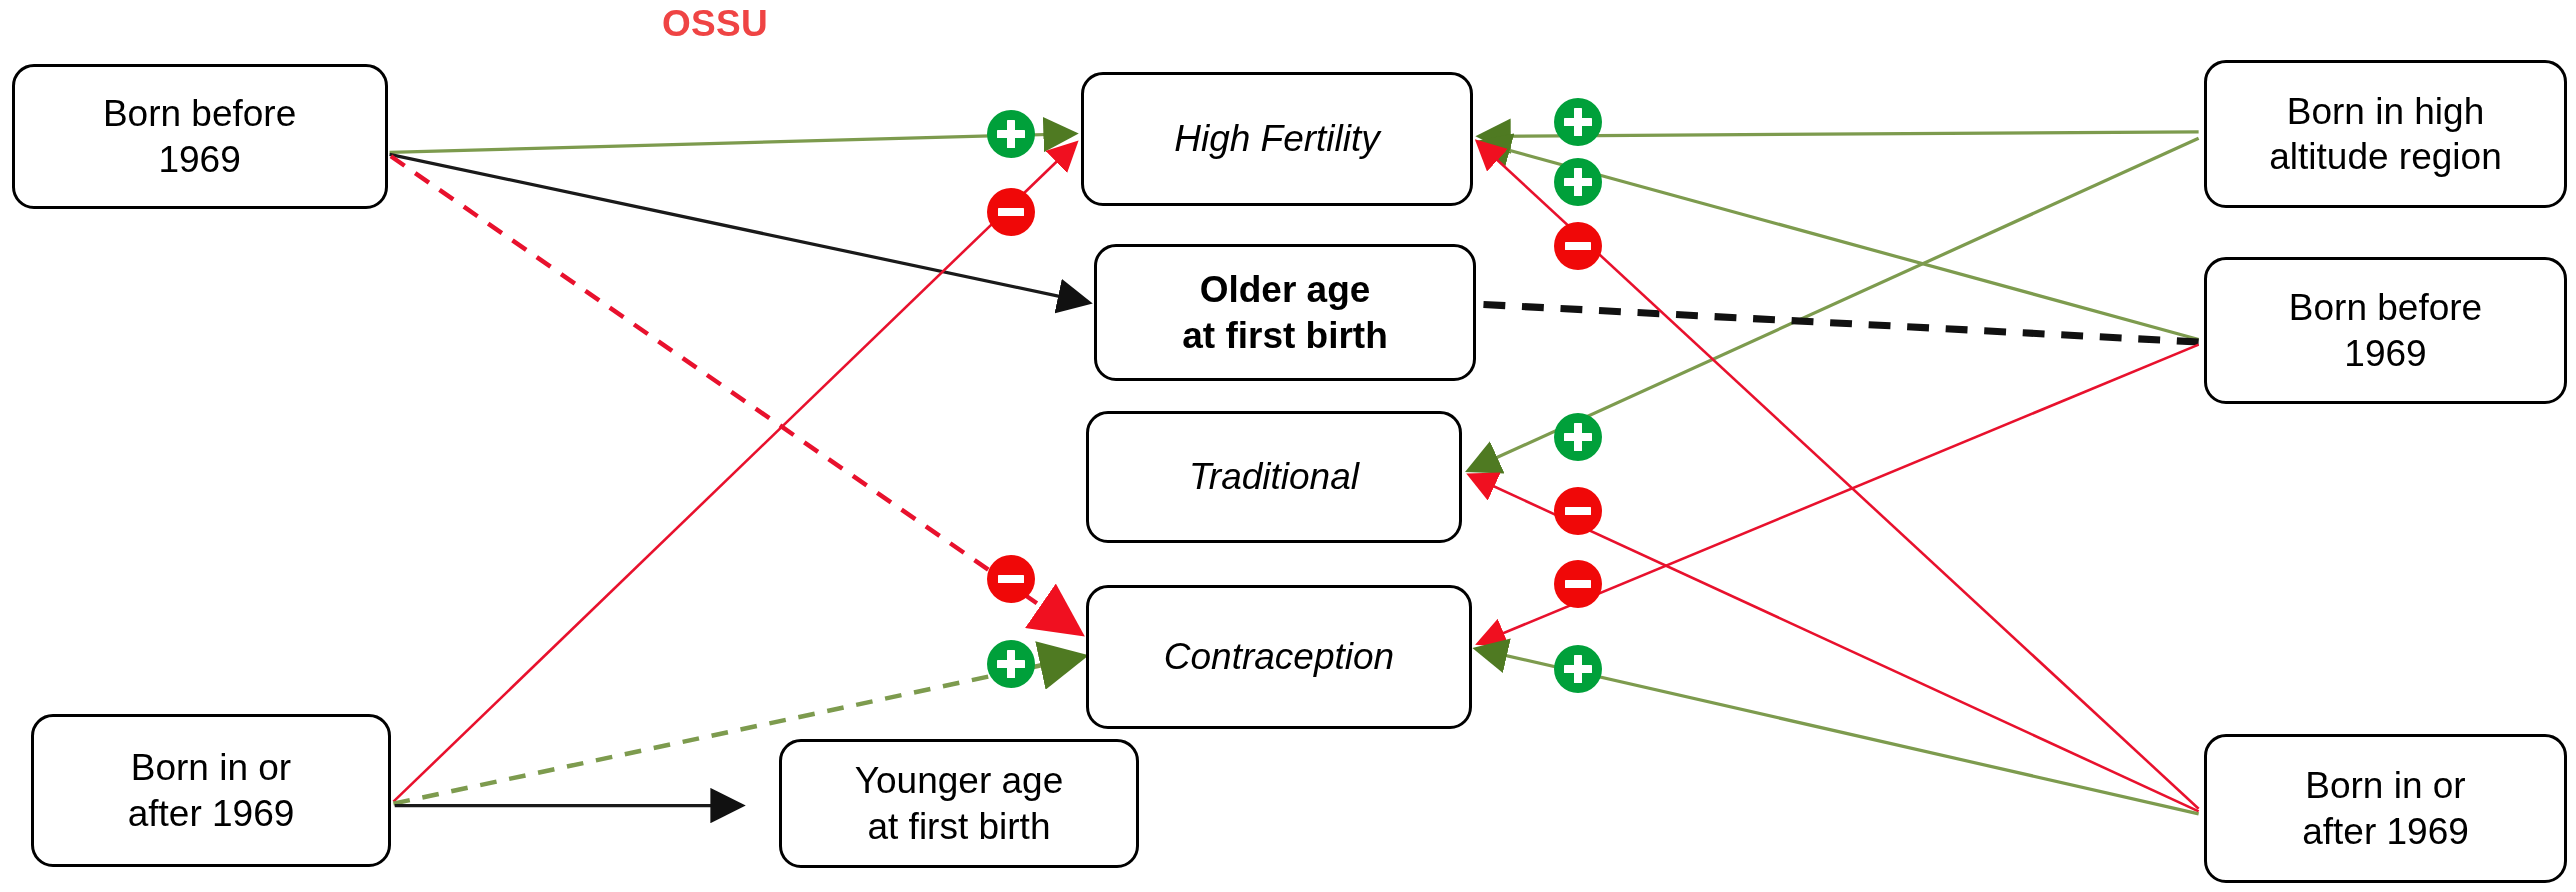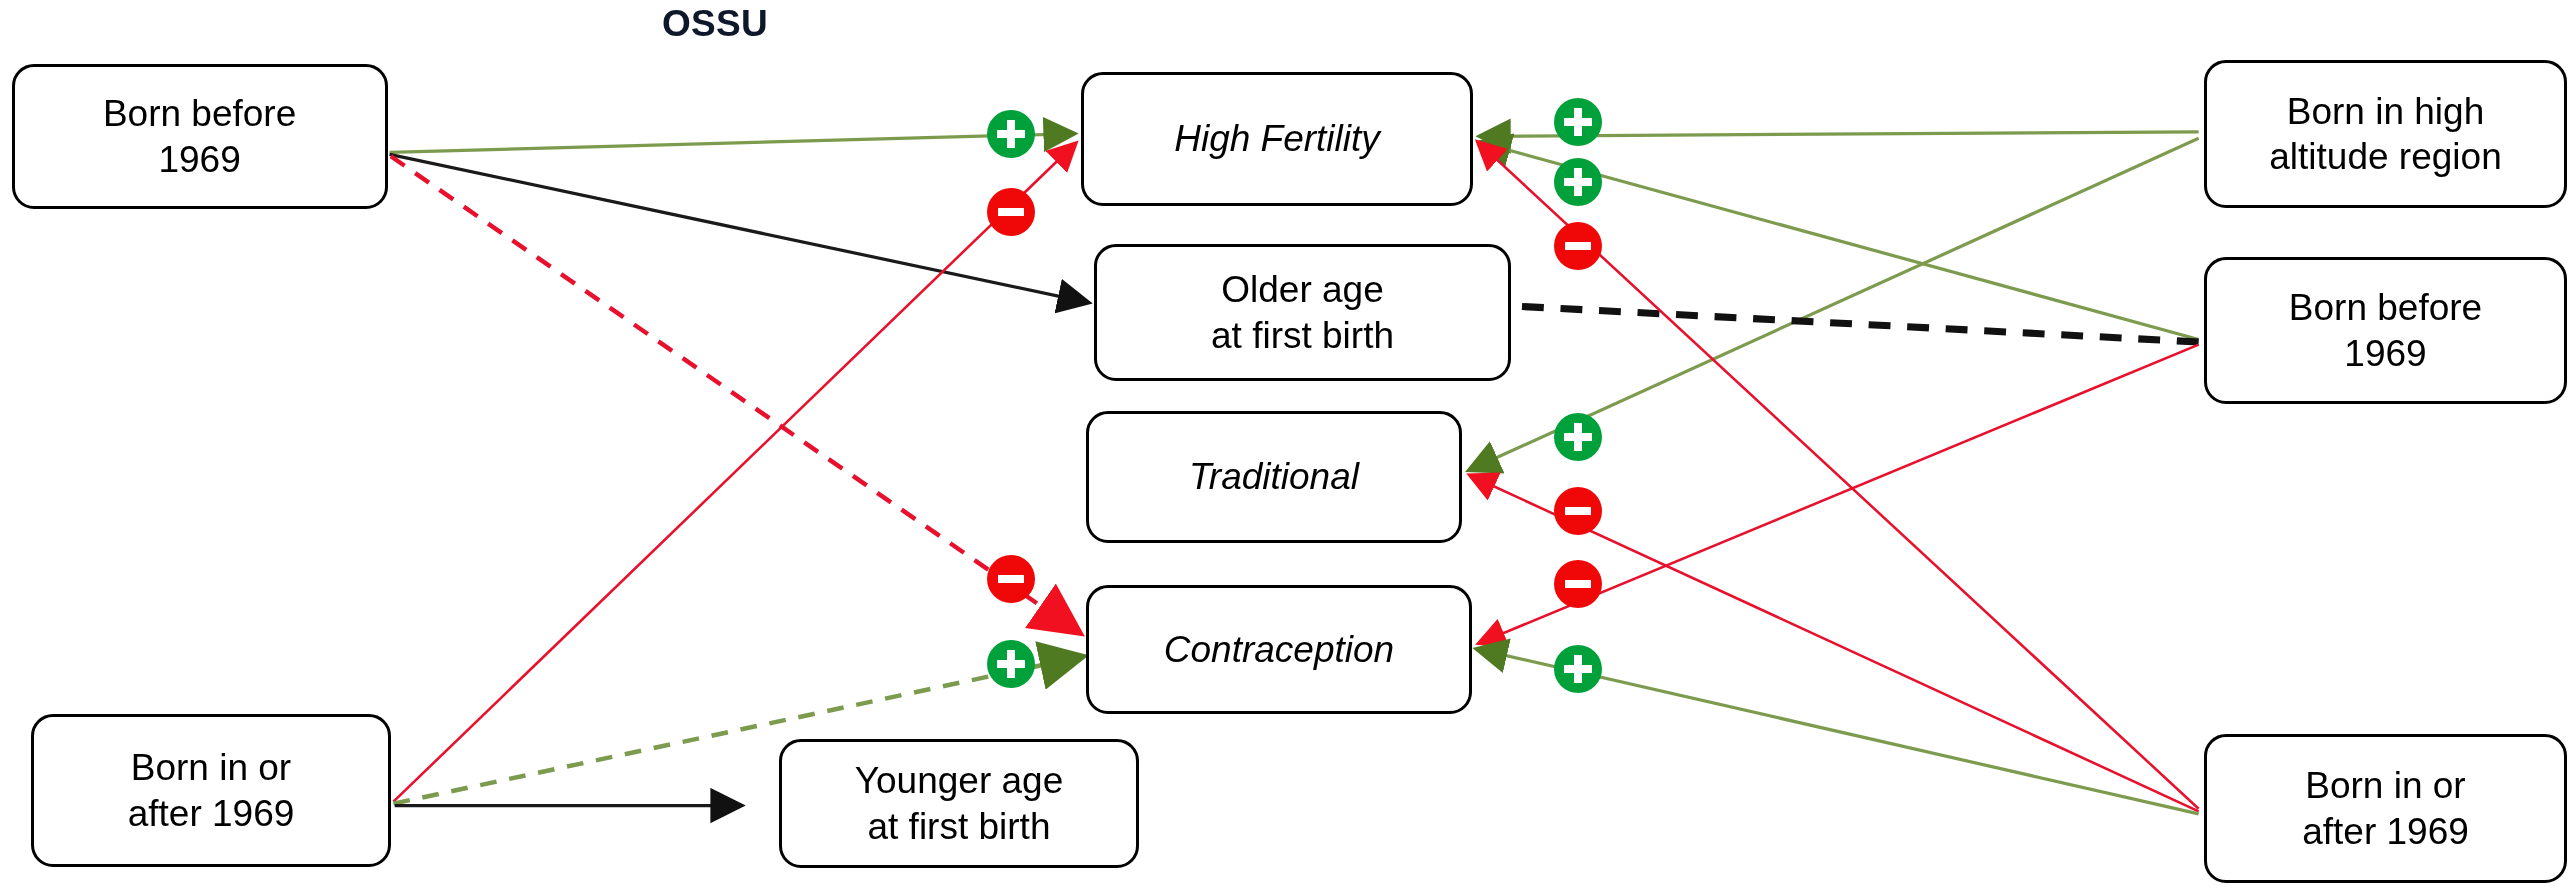--- a/index.html
+++ b/index.html
@@ -21,21 +21,21 @@
     line-height:1.22;
     padding:3.9px 11.6px;
     white-space:pre-line;
     z-index:4;
   }
   .node.emph{font-style:italic;font-weight:normal;}
   .grouptitle{
     position:absolute;
     font-size:37px;
     font-weight:bold;
-    color:#0f172a;
+    color:#ef4444;
     letter-spacing:0.3px;
     white-space:nowrap;
     z-index:5;
   }
   .badge{
     position:absolute;
     width:48px;height:48px;
     border-radius:50%;
     display:flex;align-items:center;justify-content:center;
     z-index:6;
@@ -99,24 +99,24 @@
   </svg>
 
   <div class="grouptitle" style="left:662px;top:3.2px;">OSSU</div>
 
   <div class="node" style="left:11.6px;top:64px;width:376px;height:145px;">Born before
 1969</div>
   <div class="node" style="left:31px;top:714px;width:360px;height:153px;">Born in or
 after 1969</div>
 
   <div class="node emph" style="left:1081px;top:72px;width:392px;height:134px;">High Fertility</div>
-  <div class="node" style="left:1094px;top:244px;width:417px;height:137px;">Older age
+  <div class="node" style="left:1094px;top:244px;width:382px;height:137px;font-weight:bold;">Older age
 at first birth</div>
   <div class="node emph" style="left:1086px;top:411px;width:376px;height:132px;">Traditional</div>
-  <div class="node emph" style="left:1086px;top:585px;width:386px;height:129px;">Contraception</div>
+  <div class="node emph" style="left:1086px;top:585px;width:386px;height:144px;">Contraception</div>
   <div class="node" style="left:747px;top:739px;width:360px;height:129px;margin-left:32px;">Younger age
 at first birth</div>
 
   <div class="node" style="left:2204px;top:60px;width:363px;height:148px;">Born in high
 altitude region</div>
   <div class="node" style="left:2204px;top:257px;width:363px;height:147px;">Born before
 1969</div>
   <div class="node" style="left:2204px;top:734px;width:363px;height:149px;">Born  in or
 after 1969</div>
 

